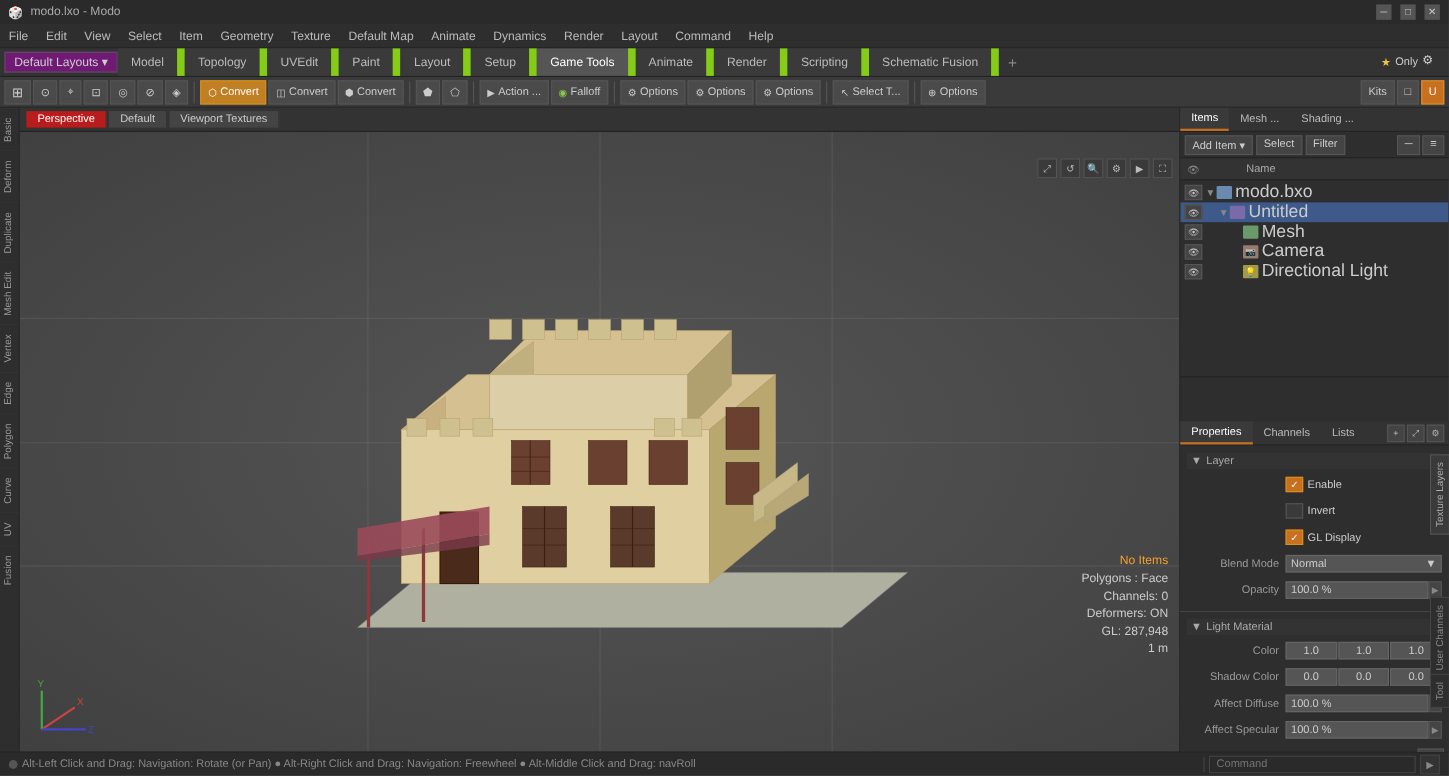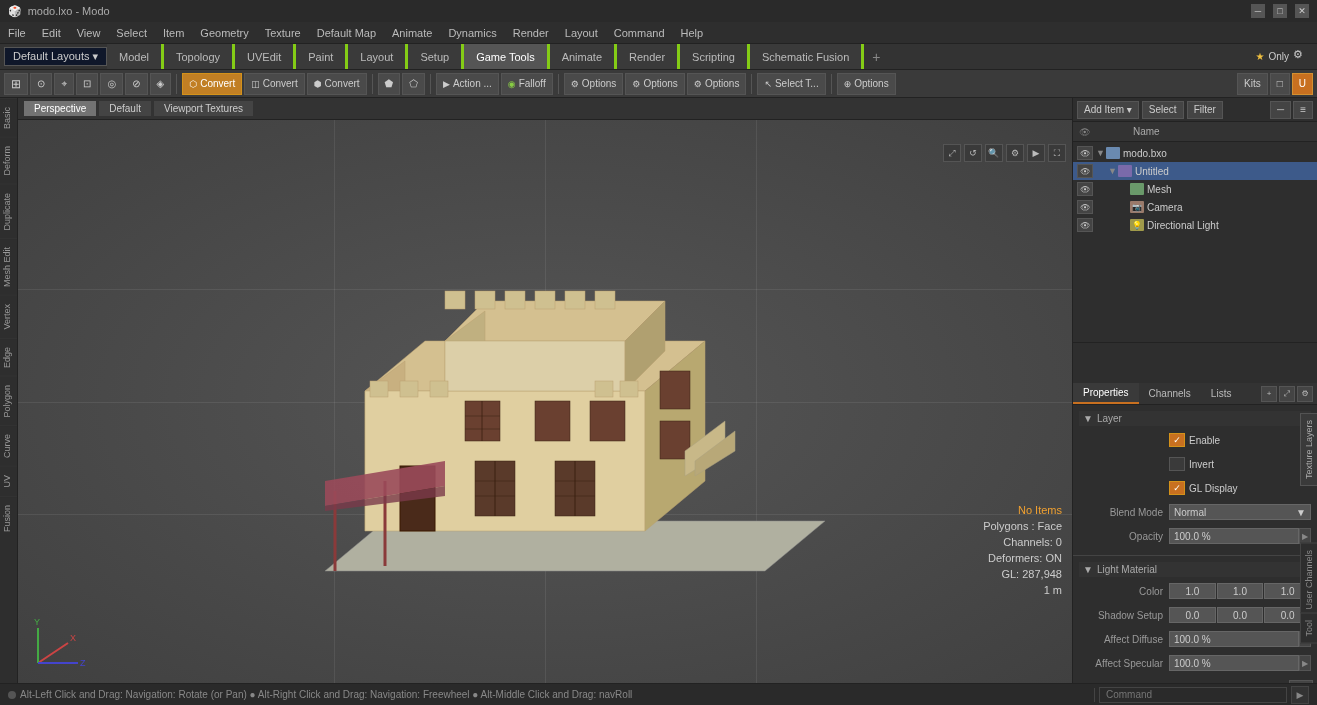--- a/index.html
+++ b/index.html
@@ -10,44 +10,44 @@
     #titlebar .title { font-size: 11px; color: #aaa; display: flex; align-items: center; gap: 6px; }
     #titlebar .window-controls { display: flex; gap: 8px; }
     #titlebar .win-btn { width: 14px; height: 14px; background: #555; display: flex; align-items: center; justify-content: center; font-size: 9px; color: #ccc; cursor: pointer; }
 
     
     #menubar { height: 22px; background: #2e2e2e; display: flex; align-items: center; border-bottom: 1px solid #222; }
     .menu-item { padding: 0 8px; height: 100%; display: flex; align-items: center; font-size: 11px; color: #bbb; cursor: pointer; }
 
     
     #layoutbar { height: 26px; background: #333; display: flex; align-items: center; border-bottom: 1px solid #222; }
-    .layout-dropdown { background: #0f172a; border: 1px solid #555; padding: 2px 8px; font-size: 11px; color: #ccc; display: flex; align-items: center; gap: 4px; margin-left: 4px; }
+    .layout-dropdown { background: #701a75; border: 1px solid #555; padding: 2px 8px; font-size: 11px; color: #ccc; display: flex; align-items: center; gap: 4px; margin-left: 4px; }
     .tab-group { display: flex; height: 100%; }
-    .tab { padding: 0 12px; display: flex; align-items: center; font-size: 11px; color: #bbb; cursor: pointer; background: #3a3a3a; border-right: 3px solid #84cc16; }
+    .tab { padding: 0 12px; display: flex; align-items: center; font-size: 11px; color: #bbb; cursor: pointer; background: #3a3a3a; border-right: 7px solid #84cc16; }
     .tab.active { background: #555; color: #fff; }
     .tab-plus { padding: 0 8px; display: flex; align-items: center; color: #888; font-size: 14px; cursor: pointer; }
 
     
     #toolbar2 { height: 28px; background: #3a3a3a; display: flex; align-items: center; border-bottom: 1px solid #222; padding: 0 4px; gap: 2px; overflow: hidden; }
     .tool-btn { height: 22px; padding: 0 6px; background: #4a4a4a; border: 1px solid #555; font-size: 10px; color: #ccc; display: flex; align-items: center; gap: 3px; cursor: pointer; white-space: nowrap; }
     .tool-btn.orange { background: #c17f24; color: #fff; border-color: #d4921a; }
     .separator { width: 1px; height: 20px; background: #555; margin: 0 3px; }
 
     
     #main { display: flex; height: calc(705px - 22px - 22px - 26px - 28px - 22px); }
 
     
     #leftpanel { width: 18px; background: #2e2e2e; display: flex; flex-direction: column; border-right: 1px solid #222; }
     .vtab { writing-mode: vertical-rl; transform: rotate(180deg); font-size: 9px; color: #999; padding: 8px 2px; cursor: pointer; border-bottom: 1px solid #333; text-align: center; }
 
     
     #viewport { flex: 1; background: #444; position: relative; overflow: hidden; }
     #viewport-header { height: 22px; background: #333; display: flex; align-items: center; gap: 2px; padding: 0 6px; border-bottom: 1px solid #222; position: absolute; top: 0; left: 0; right: 0; z-index: 10; }
     .vp-tab { padding: 2px 10px; background: #444; font-size: 10px; color: #ccc; cursor: pointer; border-right: 1px solid #333; }
-    .vp-tab.active { background: #737373; color: #fff; }
+    .vp-tab.active { background: #b91c1c; color: #fff; }
     #viewport-controls { position: absolute; top: 24px; right: 6px; display: flex; gap: 3px; z-index: 10; }
     .vp-ctrl-btn { width: 18px; height: 18px; background: #3a3a3a; border: 1px solid #555; display: flex; align-items: center; justify-content: center; font-size: 9px; color: #bbb; cursor: pointer; }
 
     
     #scene { position: absolute; top: 22px; left: 0; right: 0; bottom: 0; background: #4a4a4a; }
     #scene-bg { width: 100%; height: 100%; background: radial-gradient(ellipse at center, #565656 0%, #404040 100%); position: relative; }
     
     
     .grid-line-h { position: absolute; left: 0; right: 0; height: 1px; background: rgba(255,255,255,0.08); }
     .grid-line-v { position: absolute; top: 0; bottom: 0; width: 1px; background: rgba(255,255,255,0.08); }
@@ -75,21 +75,21 @@
     #items-header { height: 20px; background: #333; display: flex; align-items: center; padding: 0 6px; border-bottom: 1px solid #222; }
     .col-icon { width: 18px; font-size: 9px; color: #888; }
     .col-name { flex: 1; font-size: 10px; color: #aaa; }
 
     #items-tree { flex: 1; overflow-y: auto; padding: 2px 0; }
     .tree-item { height: 18px; display: flex; align-items: center; padding: 0 4px; cursor: pointer; position: relative; }
     .tree-item.selected { background: #3d5a8a; }
     .tree-eye { width: 16px; height: 14px; background: #444; border: 1px solid #555; margin-right: 3px; display: flex; align-items: center; justify-content: center; font-size: 8px; flex-shrink: 0; }
     .tree-arrow { width: 10px; font-size: 9px; color: #888; flex-shrink: 0; }
     .tree-icon { width: 14px; height: 12px; margin-right: 3px; flex-shrink: 0; border-radius: 1px; }
-    .tree-label { font-size: 10px; color: #ccc; }
+    .tree-label { font-size: 16px; color: #ccc; }
     .icon-file { background: #6a8ab0; }
     .icon-mesh { background: #6a9a6a; }
     .icon-camera { background: #9a7a6a; }
     .icon-light { background: #a09a4a; }
     .icon-scene { background: #7a6aaa; }
 
     
     #props-panel { height: 300px; display: flex; flex-direction: column; background: #2e2e2e; }
     #props-tabs { height: 22px; background: #333; display: flex; align-items: center; border-bottom: 1px solid #222; position: relative; }
     .props-tab { padding: 0 10px; height: 100%; display: flex; align-items: center; font-size: 10px; color: #bbb; cursor: pointer; }
@@ -396,20 +396,25 @@
           <div class="vp-ctrl-btn">▶</div>
           <div class="vp-ctrl-btn">⛶</div>
         </div>
       </div>
     </div>
   </div>
 
   <div id="rightpanel">
 
     <div id="items-panel">
+      <div id="items-tabs">
+        <div class="items-tab active">Items</div>
+        <div class="items-tab">Mesh ...</div>
+        <div class="items-tab">Shading ...</div>
+      </div>
       <div id="items-toolbar">
         <div class="items-tool-btn">Add Item ▾</div>
         <div class="items-tool-btn">Select</div>
         <div class="items-tool-btn">Filter</div>
         <div style="margin-left:auto; display:flex; gap:2px;">
           <div class="items-tool-btn">─</div>
           <div class="items-tool-btn">≡</div>
         </div>
       </div>
       <div id="items-header">
@@ -535,21 +540,21 @@
           <div class="prop-row">
             <div class="prop-label">Color</div>
             <div class="prop-triple">
               <div class="prop-triple-val">1.0</div>
               <div class="prop-triple-val">1.0</div>
               <div class="prop-triple-val">1.0</div>
             </div>
           </div>
 
           <div class="prop-row">
-            <div class="prop-label">Shadow Setup</div>
+            <div class="prop-label">Shadow Color</div>
             <div class="prop-triple">
               <div class="prop-triple-val">0.0</div>
               <div class="prop-triple-val">0.0</div>
               <div class="prop-triple-val">0.0</div>
             </div>
           </div>
 
           <div class="prop-row">
             <div class="prop-label">Affect Diffuse</div>
             <div class="prop-slider-area">

